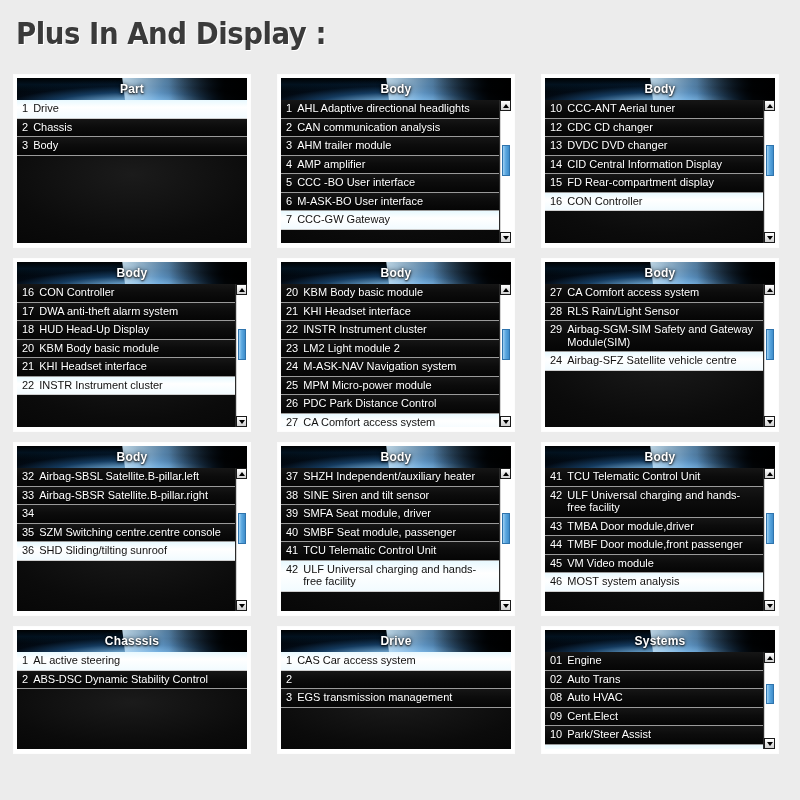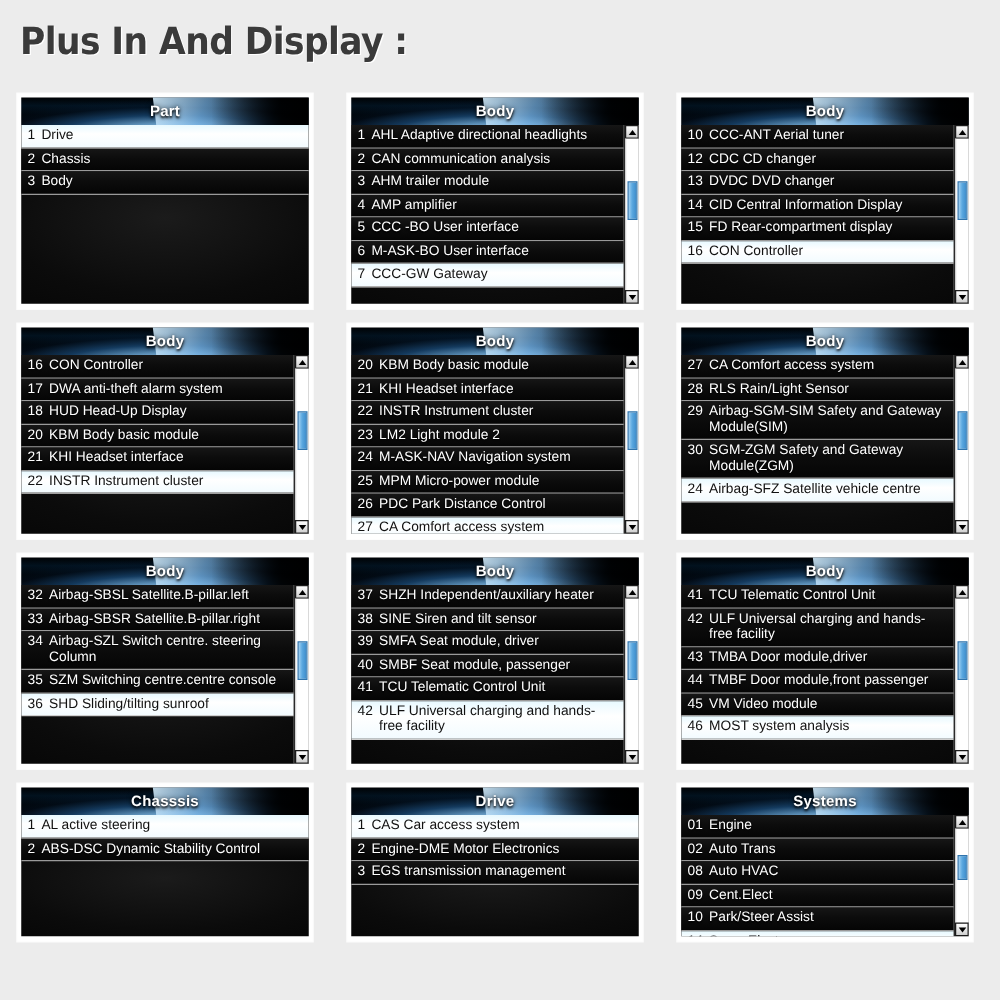--- a/index.html
+++ b/index.html
@@ -438,24 +438,20 @@
             <span class="txt">CA Comfort access system</span>
           </div>
           <div class="row">
             <span class="idx">28</span>
             <span class="txt">RLS Rain/Light Sensor</span>
           </div>
           <div class="row">
             <span class="idx">29</span>
             <span class="txt">Airbag-SGM-SIM Safety and Gateway Module(SIM)</span>
           </div>
-          <div class="row">
-            <span class="idx">30</span>
-            <span class="txt">SGM-ZGM Safety and Gateway Module(ZGM)</span>
-          </div>
           <div class="row selected">
             <span class="idx">24</span>
             <span class="txt">Airbag-SFZ Satellite vehicle centre</span>
           </div>
           <div class="filler"></div>
         </div>
         <div class="scrollbar">
           <div class="sb-btn up"></div>
           <div class="sb-track">
             <div class="sb-thumb"></div>
@@ -476,21 +472,20 @@
           <div class="row">
             <span class="idx">32</span>
             <span class="txt">Airbag-SBSL Satellite.B-pillar.left</span>
           </div>
           <div class="row">
             <span class="idx">33</span>
             <span class="txt">Airbag-SBSR Satellite.B-pillar.right</span>
           </div>
           <div class="row">
             <span class="idx">34</span>
-            <span class="txt">Airbag-SZL Switch centre. steering Column</span>
           </div>
           <div class="row">
             <span class="idx">35</span>
             <span class="txt">SZM Switching centre.centre console</span>
           </div>
           <div class="row selected">
             <span class="idx">36</span>
             <span class="txt">SHD Sliding/tilting sunroof</span>
           </div>
           <div class="filler"></div>
@@ -621,21 +616,20 @@
         <div class="hdr-title">Drive</div>
       </div>
       <div class="panel-body no-scroll">
         <div class="list-area">
           <div class="row selected">
             <span class="idx">1</span>
             <span class="txt">CAS Car access system</span>
           </div>
           <div class="row">
             <span class="idx">2</span>
-            <span class="txt">Engine-DME Motor Electronics</span>
           </div>
           <div class="row">
             <span class="idx">3</span>
             <span class="txt">EGS transmission management</span>
           </div>
           <div class="filler"></div>
         </div>
       </div>
     </div>
     <div class="panel short">

